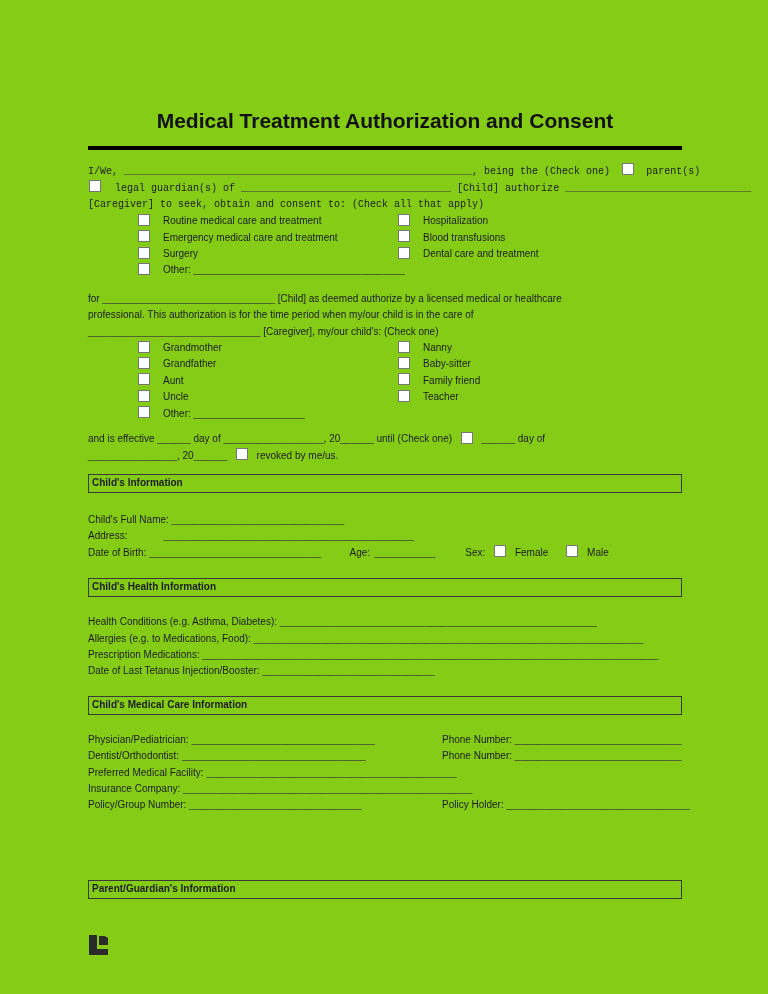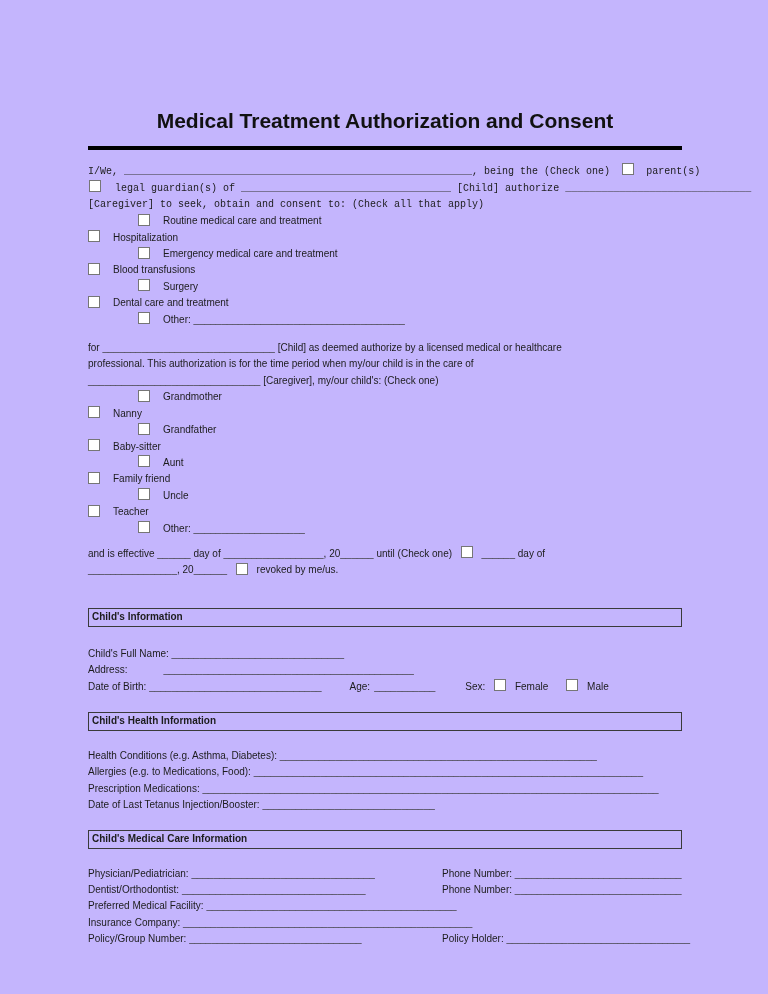--- a/index.html
+++ b/index.html
@@ -1,17 +1,17 @@
 <!DOCTYPE html>
 <html><head>
 <meta charset="utf-8">
 <style>
   html,body { margin:0; padding:0; background:#ffffff; }
   .page {
-    position:relative; width:768px; height:994px; background:#c4b5fd;
+    position:relative; width:768px; height:994px; background:#84cc16;
     color:#1c1c1c; font-family:"Liberation Sans", sans-serif;
     font-size:10px; line-height:16.4px; overflow:hidden;
   }
   .content { position:absolute; left:88px; top:0; width:594px; }
 
   .title { margin:108px 0 0 0; font-size:21px; line-height:26px; font-weight:bold; text-align:center; color:#111; }
   .title-rule { height:4px; background:#000; margin-top:12px; }
 
   .para { margin:0; }
   .p1 { margin-top:13px;font-family:Liberation Mono, monospace; }
@@ -22,27 +22,27 @@
   .blank { color:#3c3c3c; letter-spacing:0; }
   .b { font-weight:normal; }
 
   .checkbox {
     display:inline-block; width:10px; height:10px; background:#fff;
     border:1.2px solid #767676; vertical-align:-1.5px; margin:0 6px;
   }
   .cb-lead { margin:0 14px 0 1px; }
 
   .opt-group { }
-  .opt-row { display:flex; white-space:nowrap;flex-direction:column; }
+  .opt-row { display:flex; white-space:nowrap; }
   .opt-left { width:310px; padding-left:50px; box-sizing:border-box; flex:none; }
   .opt-right { flex:1; }
   .opt-cb { display:inline-block; width:10px; height:10px; background:#fff; border:1.2px solid #767676; vertical-align:-1.5px; margin-right:13px; }
 
   .section-header {
-    margin-top:29px; border:1.5px solid #3a3a3a; height:17px; line-height:16px;
+    margin-top:10px; border:1.5px solid #3a3a3a; height:17px; line-height:16px;
     padding:0 0 0 3px; font-weight:bold; box-sizing:content-box; white-space:nowrap;
   }
   .sec2 { margin-top:17px; }
   .sec3 { margin-top:16px; }
   .sec4 { margin-top:66px; }
 
   .fields { margin-top:19px; }
   .fields-h { margin-top:17px; }
   .fields-m { margin-top:17px; }
   .g4  { margin-left:4px; }

